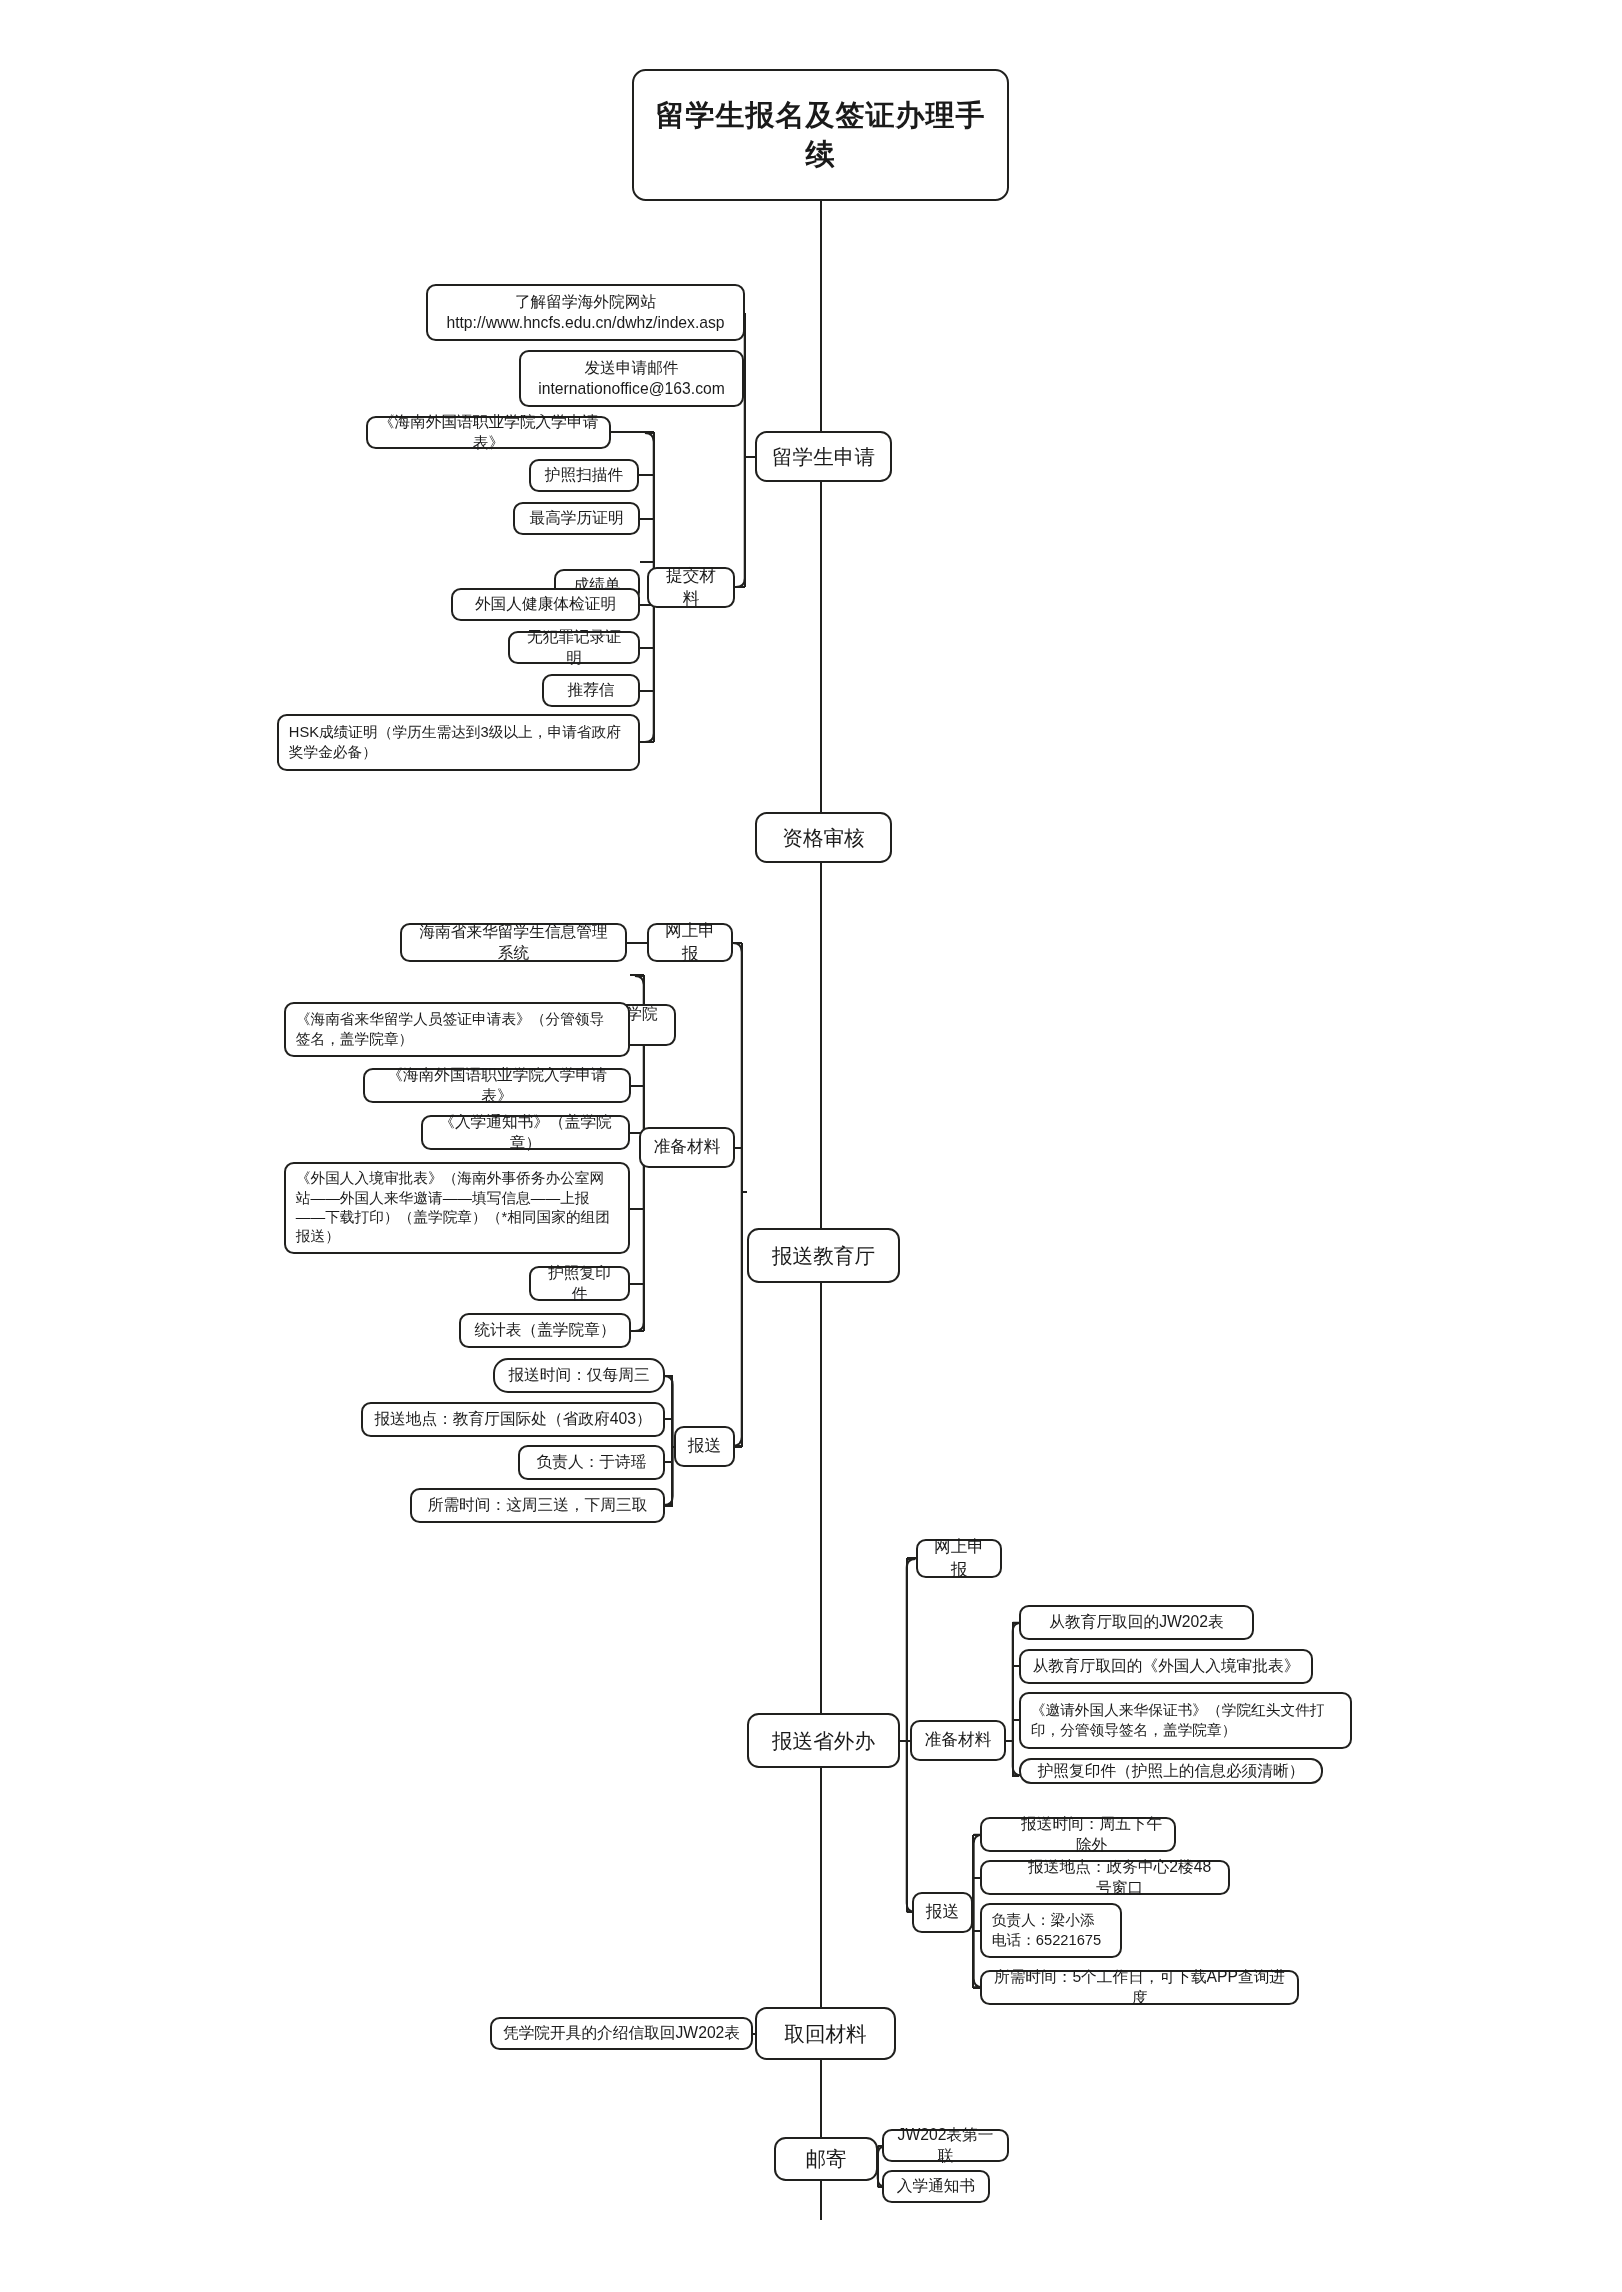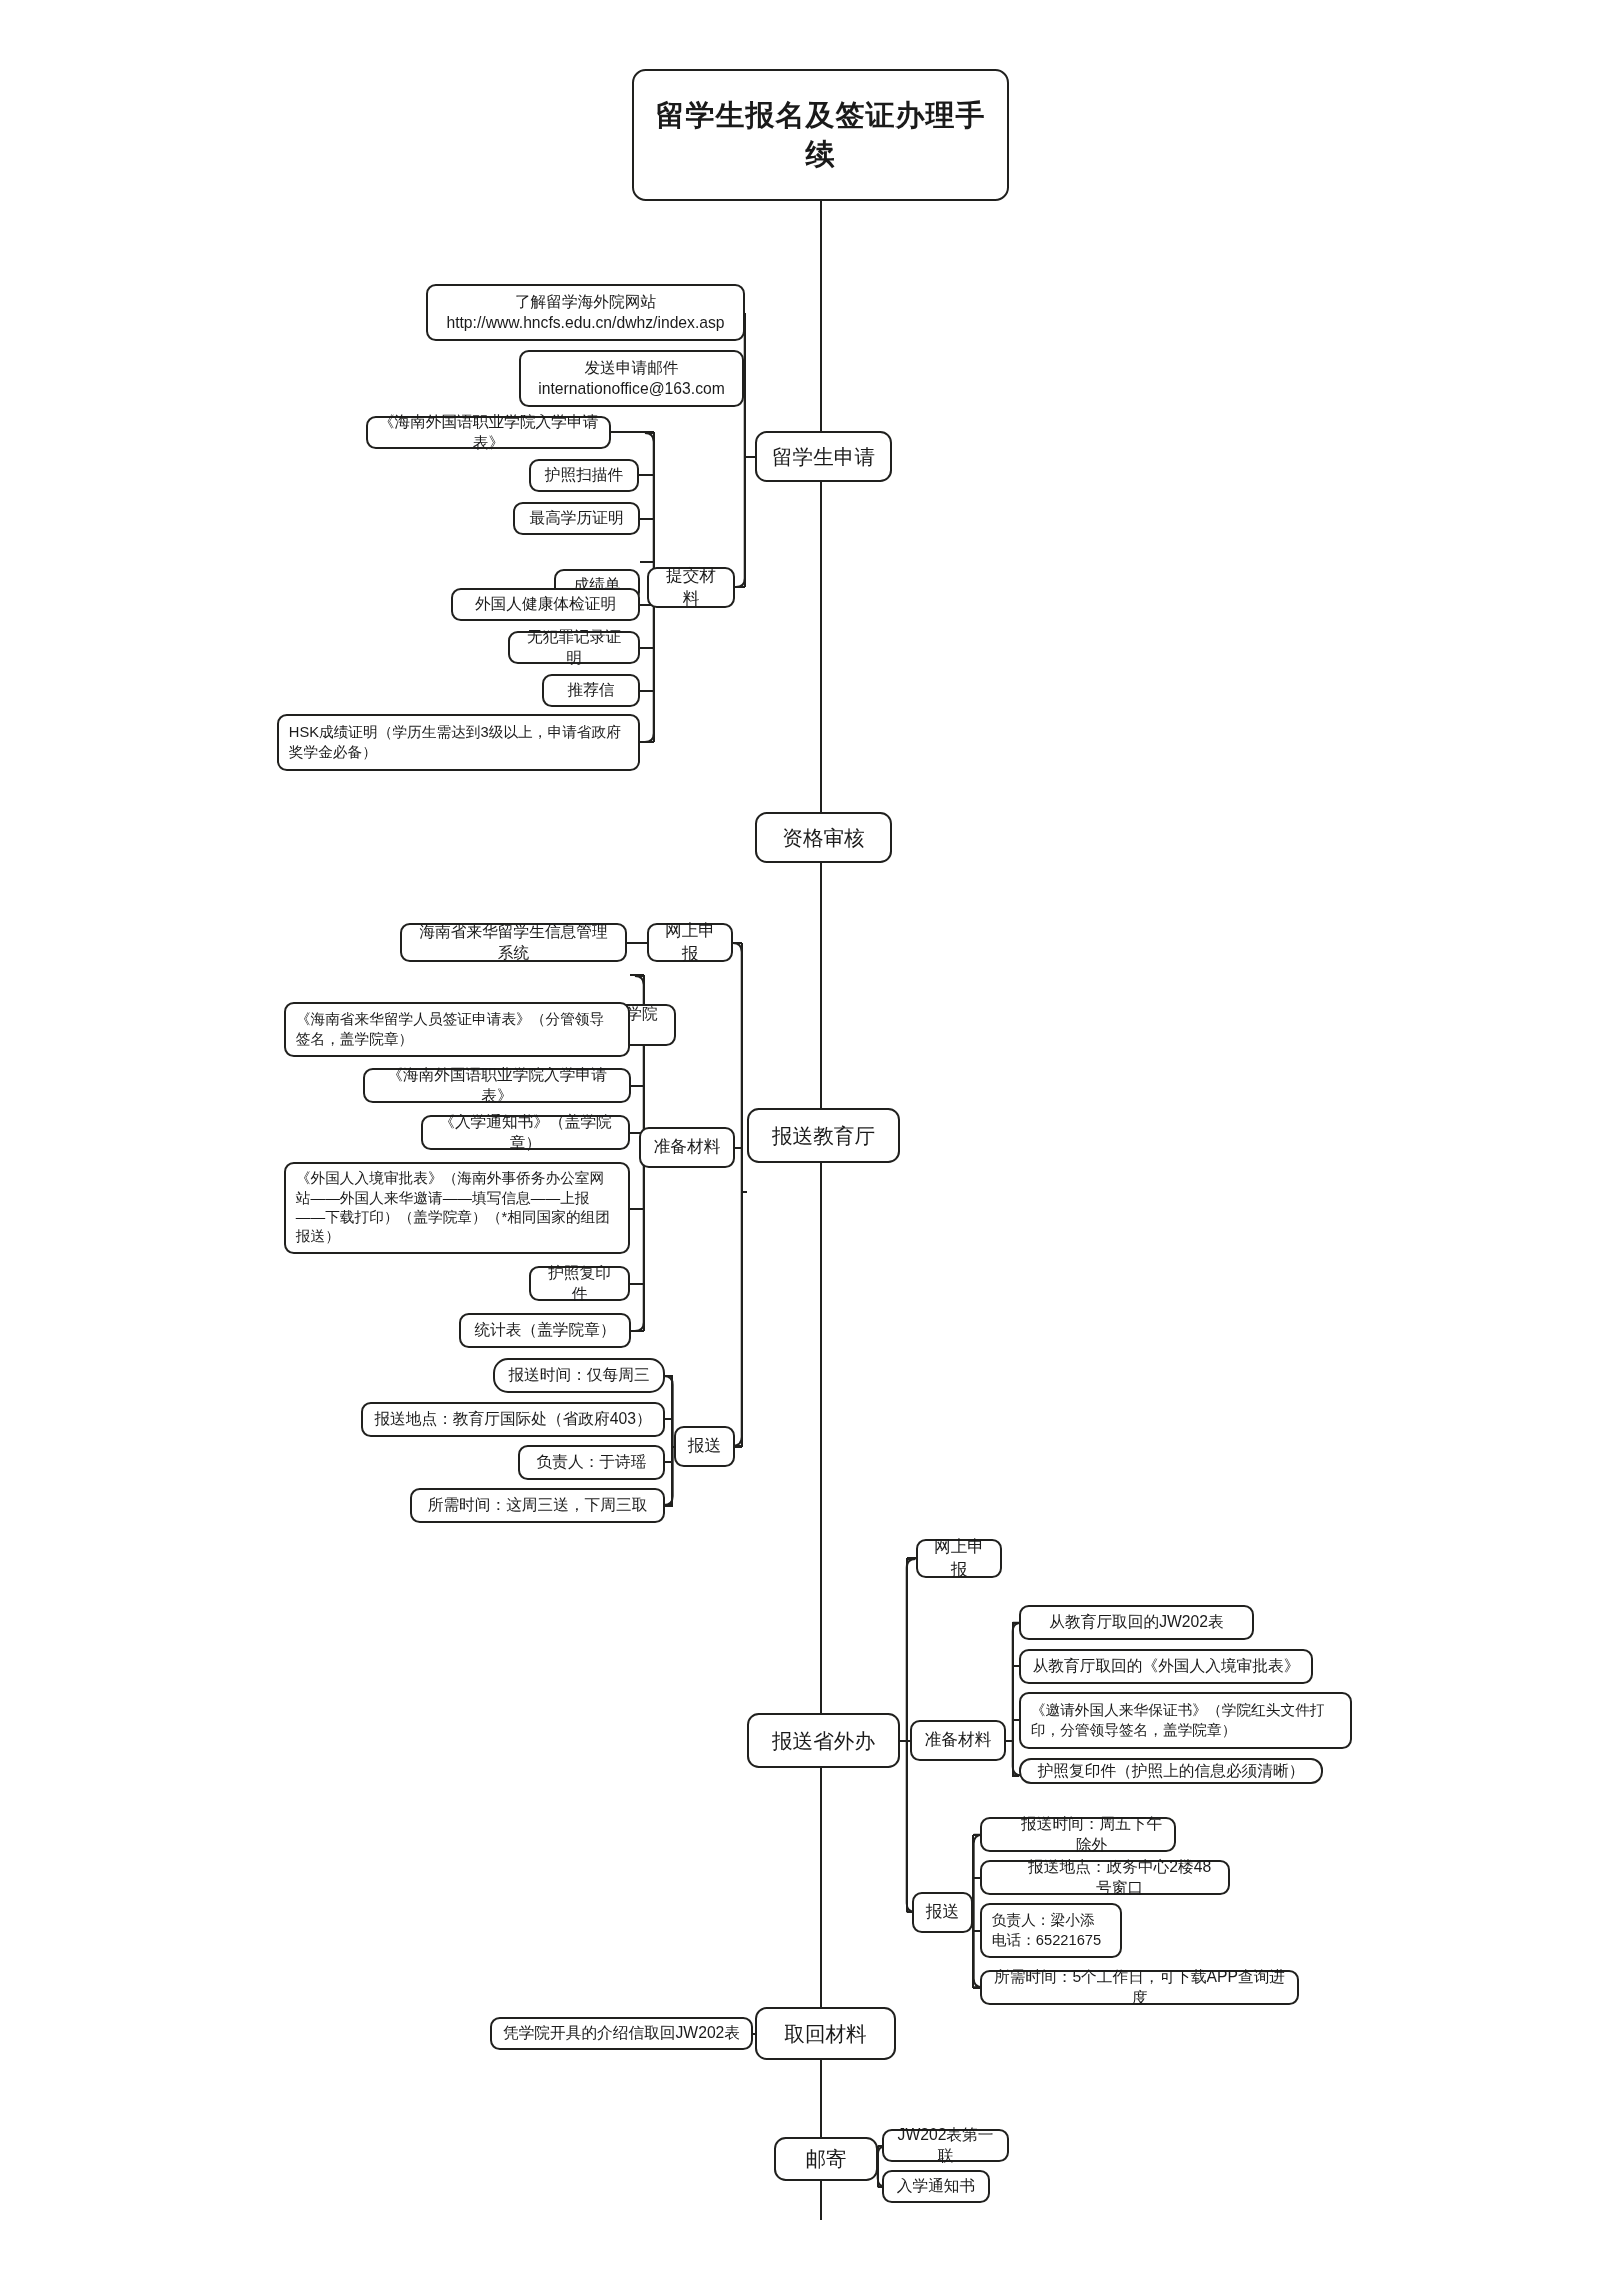--- a/index.html
+++ b/index.html
@@ -73,21 +73,21 @@
   .brk svg{display:block;overflow:visible;}
 </style>
 </head>
 <body>
 
 <div id="canvas">
     <div class="node title-node" style="left: 632px; top: 69px; width: 377px; height: 132px;"><span>留学生报名及签证办理手续</span></div>
     <div class="ln vline" style="left: 820px; top: 201px; height: 2019px;"></div>
     <div class="node main-node" style="left: 755px; top: 431px; width: 137px; height: 51px;"><span>留学生申请</span></div>
     <div class="node main-node" style="left: 755px; top: 812px; width: 137px; height: 51px;"><span>资格审核</span></div>
-    <div class="node main-node" style="left: 747px; top: 1108px; width: 153px; height: 55px;"><span>报送教育厅</span></div>
+    <div class="node main-node" style="left: 747px; top: 1228px; width: 153px; height: 55px;"><span>报送教育厅</span></div>
     <div class="node main-node" style="left: 747px; top: 1713px; width: 153px; height: 55px;"><span>报送省外办</span></div>
     <div class="node main-node" style="left: 755px; top: 2007px; width: 141px; height: 53px;"><span>取回材料</span></div>
     <div class="node main-node" style="left: 774px; top: 2137px; width: 104px; height: 44px;"><span>邮寄</span></div>
     <div class="node leaf" style="left: 426px; top: 284px; width: 319px; height: 57px;"><span>了解留学海外院网站
 http://www.hncfs.edu.cn/dwhz/index.asp</span></div>
     <div class="node leaf" style="left: 519px; top: 350px; width: 225px; height: 57px;"><span>发送申请邮件
 internationoffice@163.com</span></div>
     <div class="node mid-node" style="left: 647px; top: 567px; width: 88px; height: 41px;"><span>提交材料</span></div>
     <div class="brk" style="left: 731px; top: 299px; width: 27.4px; height: 302px;">
       <svg width="27.4" height="302" viewBox="0 0 28 308">

